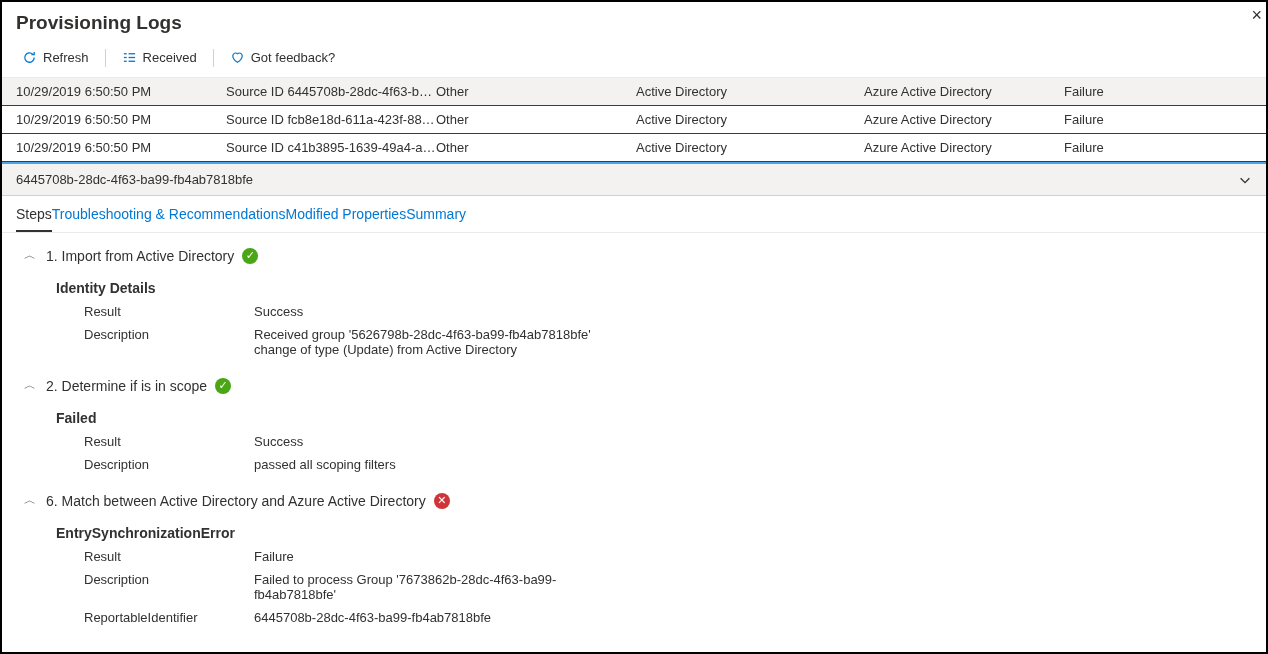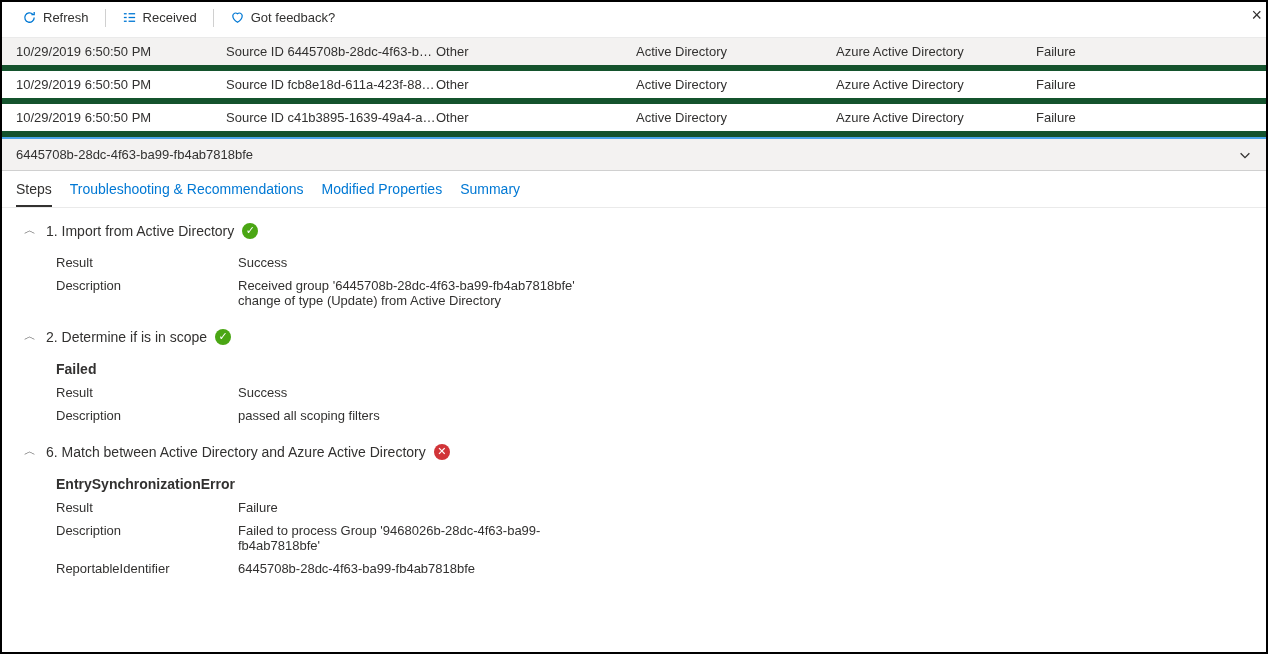--- a/index.html
+++ b/index.html
@@ -5,51 +5,52 @@
 * { margin: 0; padding: 0; box-sizing: border-box; font-family: "Segoe UI", Arial, sans-serif; }
 body { background: #fff; color: #323130; font-size: 13px; }
 .window { border: 2px solid #000; width: 1268px; height: 654px; position: relative; overflow: hidden; }
 .close-x { position: absolute; top: 4px; right: 4px; font-size: 18px; line-height: 1; }
 .page-title { font-size: 19px; font-weight: 600; padding: 10px 14px 8px; }
 .toolbar { display: flex; align-items: center; gap: 0; padding: 4px 10px 8px; border-bottom: 1px solid #eaeaea; }
 .toolbar-btn { display: flex; align-items: center; gap: 6px; padding: 4px 10px; font-size: 13px; color: #323130; cursor: pointer; }
 .divider { width: 1px; height: 18px; background: #d0d0d0; margin: 0 6px; }
 .icon { display: inline-flex; align-items: center; justify-content: center; }
 .table { width: 100%; }
-.row { display: flex; padding: 6px 14px; border-bottom: 6px solid #14532d; font-size: 13px; align-items: center; }
+.row { display: flex; padding: 6px 14px; border-bottom: 1px solid #14532d; font-size: 13px; align-items: center; }
 .row.selected { background: #f3f2f1; }
 .col-date { width: 210px; }
 .col-source { width: 210px; white-space: nowrap; overflow: hidden; text-overflow: ellipsis; }
 .col-type { width: 200px; }
 .col-src { width: 200px; }
-.col-tgt { width: 200px; }
+.col-tgt { width: 200px; margin-left: 28px; }
 .col-status { flex: 1; }
 .detail-hdr { background: #f3f2f1; border-top: 2px solid #4aa4e8; padding: 8px 14px; font-size: 13px; display: flex; justify-content: space-between; align-items: center; border-bottom: 1px solid #d0d0d0; }
-.tabs { display: flex; gap: 18px; padding: 10px 14px 0; border-bottom: 1px solid #eaeaea; }
+.tabs { display: flex; padding: 10px 14px 0; border-bottom: 1px solid #eaeaea; }
 .tab { font-size: 14px; padding-bottom: 8px; color: #0078d4; cursor: pointer; }
 .tab.active { color: #323130; border-bottom: 2px solid #323130; font-weight: 400; }
 .steps { padding: 14px 22px; overflow-y: auto; }
 .step { margin-bottom: 20px; }
 .step-header { display: flex; align-items: center; gap: 8px; font-size: 14px; margin-bottom: 16px; }
 .chev { font-size: 12px; color: #555; width: 14px; }
 .status-icon { width: 16px; height: 16px; border-radius: 50%; display: inline-flex; align-items: center; justify-content: center; font-size: 11px; color: #fff; }
 .status-success { background: #4aa614; }
 .status-failure { background: #d13438; }
 .subhead { font-size: 14px; font-weight: 600; margin: 0 0 8px 32px; }
 .subhead2 { font-size: 14px; font-weight: 600; margin: 0 0 10px 32px; }
 .kv { display: flex; font-size: 13px; margin: 0 0 8px 32px; }
-.kv .k { width: 170px; color: #323130; }
-.kv .v { max-width: 380px; margin-left: 12px; }
+.kv .k { width: 170px; color: #323130; margin-left: 28px; }
+.kv .v { max-width: 380px; }
 svg { display: block; }
 </style>
 </head>
 <body>
 
 <div class="window">
   <span class="close-x">×</span>
+  <div class="page-title">Provisioning Logs</div>
 
   <div class="toolbar">
     <div class="toolbar-btn">
       <span class="icon">
         <svg width="15" height="15" viewBox="0 0 16 16">
             <path fill="none" stroke="#0078d4" stroke-width="1.4" d="M13 8a5 5 0 1 1-1.5-3.5M13 2v3h-3"></path>
           </svg>
       </span>
       <span>Refresh</span>
     </div>
@@ -124,27 +125,28 @@
   </div>
 
   <div class="steps">
 
     <div class="step">
       <div class="step-header">
         <span class="chev">︿</span>
         <span>1. Import from Active Directory</span>
         <span class="status-icon status-success">✓</span>
       </div>
+      <div class="subhead">Identity Details</div>
       <div class="kv">
           <div class="k">Result</div>
           <div class="v">Success</div>
         </div>
       <div class="kv">
           <div class="k">Description</div>
-          <div class="v">Received group '6445708b-28dc-4f63-ba99-fb4ab7818bfe' change of type (Update) from Active Directory</div>
+          <div class="v">Received group '5626798b-28dc-4f63-ba99-fb4ab7818bfe' change of type (Update) from Active Directory</div>
         </div>
     </div>
 
     <div class="step">
       <div class="step-header">
         <span class="chev">︿</span>
         <span>2. Determine if is in scope</span>
         <span class="status-icon status-success">✓</span>
       </div>
       <div class="subhead">Failed</div>
@@ -164,21 +166,21 @@
         <span>6. Match between Active Directory and Azure Active Directory</span>
         <span class="status-icon status-failure">✕</span>
       </div>
       <div class="subhead">EntrySynchronizationError</div>
       <div class="kv">
           <div class="k">Result</div>
           <div class="v">Failure</div>
         </div>
       <div class="kv">
           <div class="k">Description</div>
-          <div class="v">Failed to process Group '9468026b-28dc-4f63-ba99-fb4ab7818bfe'</div>
+          <div class="v">Failed to process Group '7673862b-28dc-4f63-ba99-fb4ab7818bfe'</div>
         </div>
       <div class="kv">
           <div class="k">ReportableIdentifier</div>
           <div class="v">6445708b-28dc-4f63-ba99-fb4ab7818bfe</div>
         </div>
     </div>
 
   </div>
 </div>
 

